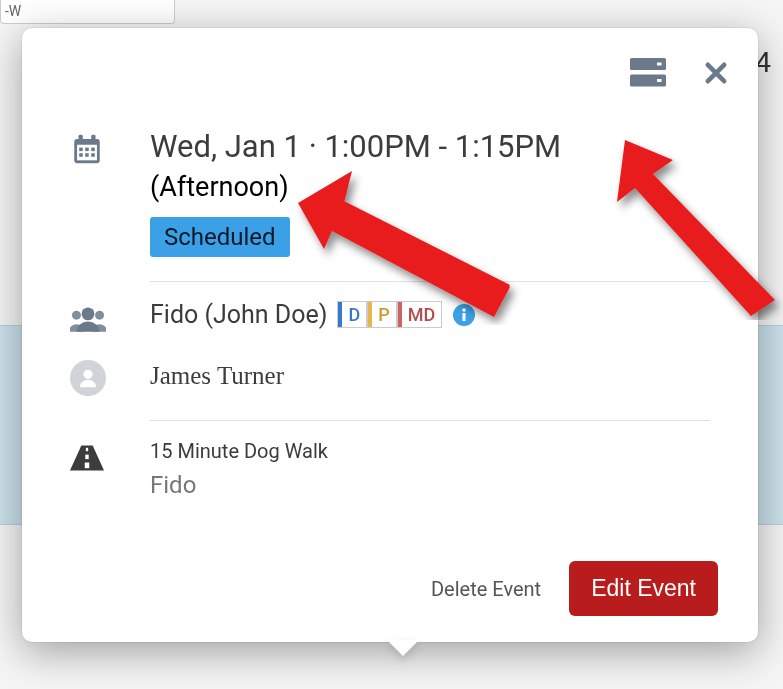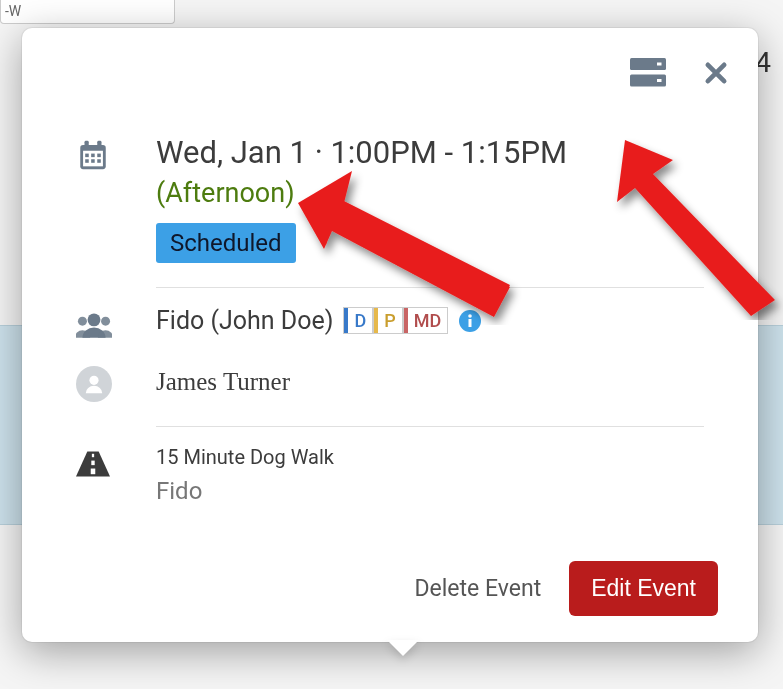--- a/index.html
+++ b/index.html
@@ -46,21 +46,21 @@
 
   .popover {
     position: absolute;
     left: 22px;
     top: 28px;
     width: 736px;
     height: 614px;
     background: #fff;
     border-radius: 10px;
     box-shadow: 0 10px 40px rgba(0,0,0,0.35), 0 0 0 1px rgba(0,0,0,0.05);
-    padding: 6px;
+    padding: 0;
   }
   .popover::after {
     content: "";
     position: absolute;
     bottom: -14px;
     left: 365px;
     width: 0; height: 0;
     border-left: 16px solid transparent;
     border-right: 16px solid transparent;
     border-top: 16px solid #fff;
@@ -102,21 +102,21 @@
     flex: 1;
   }
 
   .date-line {
     font-size: 31px;
     color: #3c3c3c;
     line-height: 1.2;
   }
   .afternoon {
     font-size: 27px;
-    color: #4d7c0f;
+    color: #000000;
     margin-top: 6px;
   }
   .badge {
     display: inline-block;
     margin-top: 14px;
     background: #3ca0e6;
     color: #0f172a;
     font-size: 24px;
     padding: 6px 14px;
     border-radius: 3px;
@@ -195,21 +195,21 @@
 
   .footer {
     position: absolute;
     right: 40px;
     bottom: 26px;
     display: flex;
     align-items: center;
     gap: 28px;
   }
   .btn-text {
-    font-size: 23px;
+    font-size: 20px;
     color: #555;
     cursor: pointer;
   }
   .btn-primary {
     font-size: 23px;
     color: #fff;
     background: #b91c1c;
     border: none;
     border-radius: 6px;
     padding: 14px 22px;

